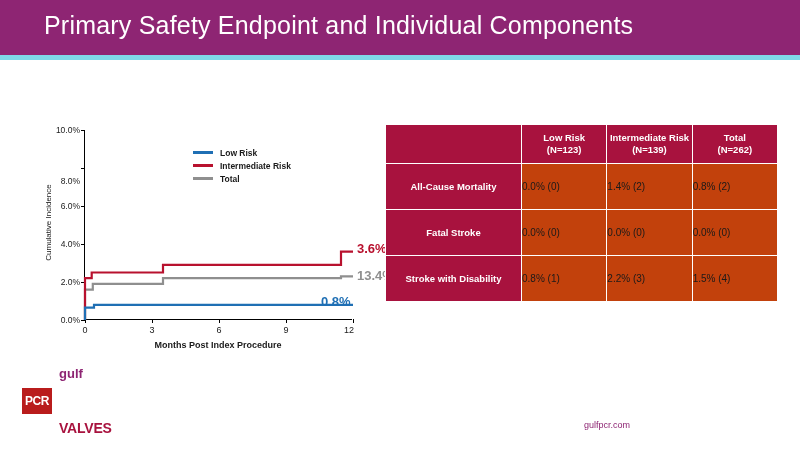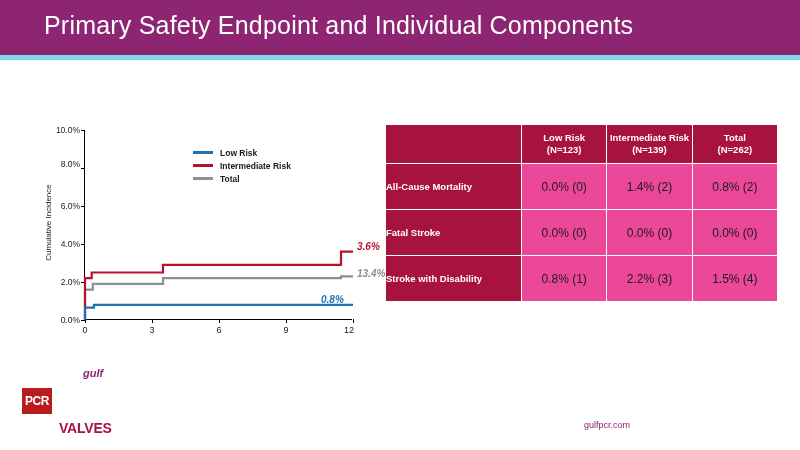--- a/index.html
+++ b/index.html
@@ -135,24 +135,23 @@
   .legend-label { font-weight: bold; font-size: 8.5px; }
   .series-svg {
     position: absolute;
     left: 0; top: 0;
     width: 268px;
     height: 190px;
     overflow: visible;
   }
   .endlabel {
     position: absolute;
-    font-size: 10px;
+    font-size: 13px;
     font-weight: bold;
     white-space: nowrap;
-    font-style: italic;
   }
   
   .table-wrap {
     position: absolute;
     left: 385px;
     top: 124px;
     width: 393px;
   }
   table.results {
     border-collapse: collapse;
@@ -174,30 +173,29 @@
     font-weight: bold;
     text-align: center;
     height: 38px;
     line-height: 12px;
   }
   td.rowhead {
     background: #a8123e;
     color: #ffffff;
     font-size: 9.5px;
     font-weight: bold;
-    text-align: left;
+    text-align: center;
     padding: 0 0 0 12px;
     height: 45px;
     line-height: 12px;
   }
   td.cell {
-    background: #ec4899;
-    color: #1a1a1a;
-    font-size: 12px;
-    text-align: center;
+    background: #c2410c;
+    color: #1a1a1a;
+    font-size: 10px;
     height: 45px;
   }
   
   .footer-logo {
     position: absolute;
     left: 22px;
     bottom: 16px;
     display: flex;
     align-items: center;
   }
@@ -212,25 +210,23 @@
     align-items: center;
     justify-content: center;
     letter-spacing: -0.5px;
   }
   .logo-text {
     margin-left: 7px;
     line-height: 11px;
   }
   .logo-gulf {
     color: #8e2573;
-    font-size: 11px;
-    font-style: italic;
+    font-size: 13px;
     font-weight: bold;
     display: block;
-    margin-left: 24px;
   }
   .logo-valves {
     color: #a8123e;
     font-size: 14px;
     font-weight: bold;
     display: block;
     letter-spacing: -0.2px;
     margin-top: 44px;
   }
   .footer-url {
@@ -256,21 +252,21 @@
     <div class="plot">
 
       <div class="ytick" style="top:190px;">0.0%</div>
       <div class="ytick-mark" style="top:190px;"></div>
       <div class="ytick" style="top:152px;">2.0%</div>
       <div class="ytick-mark" style="top:152px;"></div>
       <div class="ytick" style="top:114px;">4.0%</div>
       <div class="ytick-mark" style="top:114px;"></div>
       <div class="ytick" style="top:76px;">6.0%</div>
       <div class="ytick-mark" style="top:76px;"></div>
-      <div class="ytick" style="top:34px;margin-left:40px;">8.0%</div>
+      <div class="ytick" style="top:51px;margin-left:40px;">8.0%</div>
       <div class="ytick-mark" style="top:38px;"></div>
       <div class="ytick" style="top:0px;">10.0%</div>
       <div class="ytick-mark" style="top:0px;"></div>
 
       <div class="xtick" style="left:0px;">0</div>
       <div class="xtick-mark" style="left:0px;"></div>
       <div class="xtick" style="left:67px;">3</div>
       <div class="xtick-mark" style="left:67px;"></div>
       <div class="xtick" style="left:134px;">6</div>
       <div class="xtick-mark" style="left:134px;"></div>
@@ -301,20 +297,21 @@
           <span class="legend-swatch" style="background:#8f8f8f;"></span>
           <span class="legend-label">Total</span>
         </div>
       </div>
 
       <div class="endlabel" style="left:272px; top:111px; color:#b8112e;">3.6%</div>
       <div class="endlabel" style="left:272px; top:138px; color:#8f8f8f;">13.4%</div>
       <div class="endlabel" style="left:236px; top:164px; color:#1f6fb4;">0.8%</div>
     </div>
 
+    <div class="x-axis-title">Months Post Index Procedure</div>
   </div>
 
   <div class="table-wrap">
     <table class="results">
       <thead>
         <tr>
           <th class="corner"></th>
           <th class="colhead">
             <div>Low Risk</div>
             <div>(N=123)</div>

